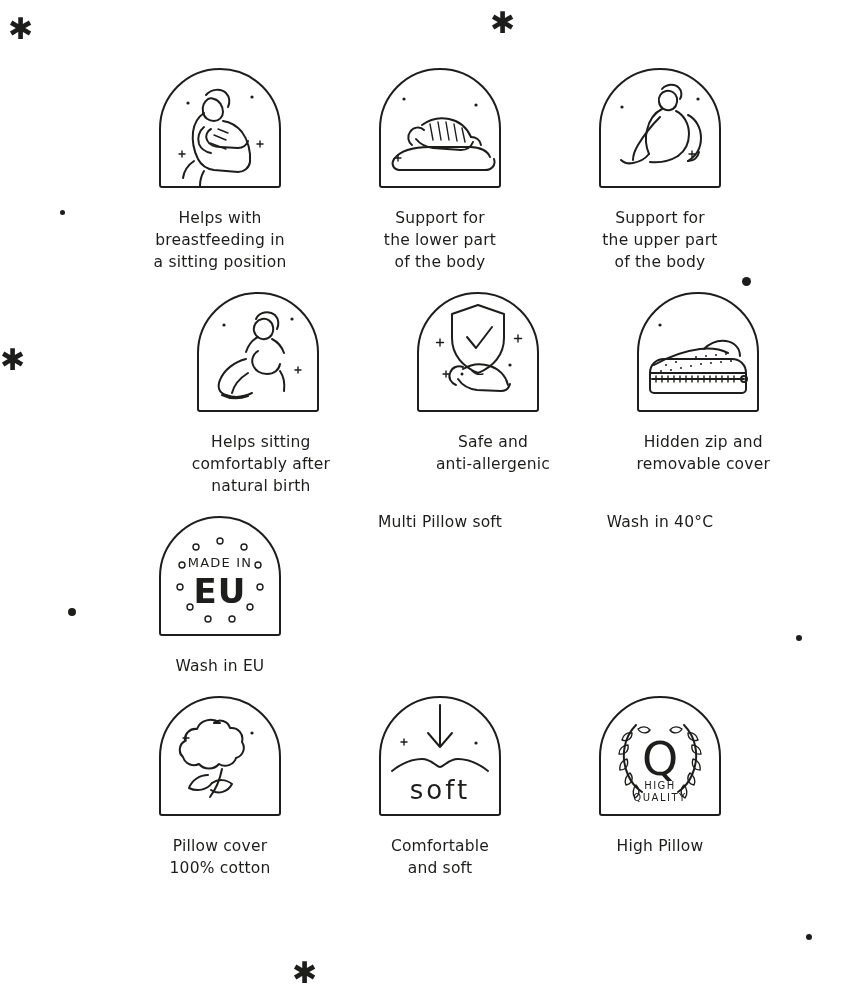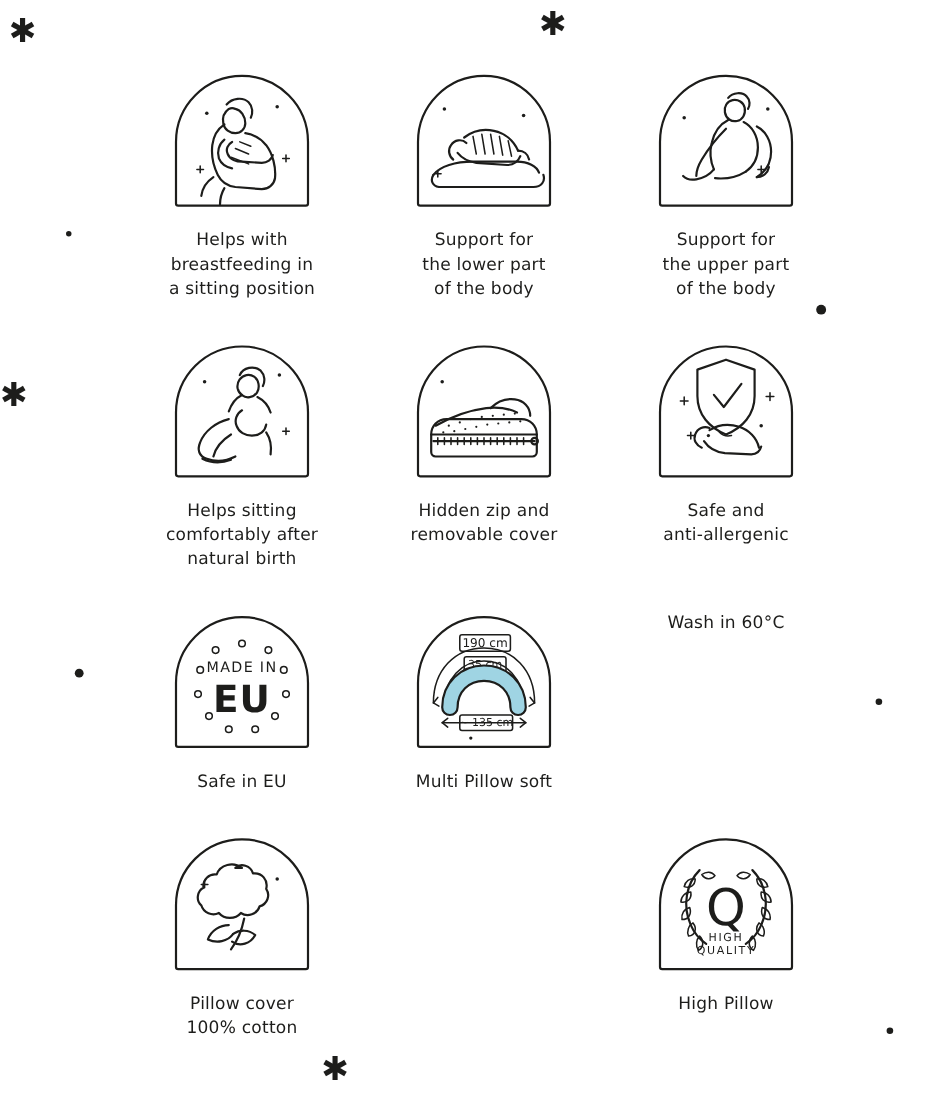--- a/index.html
+++ b/index.html
@@ -34,21 +34,20 @@
 
   
   .grid {
     position: absolute;
     left: 110px;
     top: 55px;
     width: 660px;
     display: grid;
     grid-template-columns: repeat(3, 220px);
     grid-auto-rows: auto;
-    row-gap: 22px;
   }
   .cell {
     width: 220px;
     display: flex;
     flex-direction: column;
     align-items: center;
   }
   .badge {
     width: 144px;
     height: 144px;
@@ -62,21 +61,21 @@
   .caption {
     margin-top: 8px;
     text-align: center;
     font-size: 15.5px;
     line-height: 1.42;
     letter-spacing: 0.2px;
     color: #1d1d1b;
     white-space: pre-line;
     font-family: "DejaVu Sans", sans-serif;
   }
-  .cell.r2 { margin-top: 6px; }
+  .cell.r2 { margin-top: 6px; align-items: flex-end; }
   .cell.r3 { margin-top: 6px; }
   .cell.r4 { margin-top: 6px; }
 
   
   .ink { stroke: #1d1d1b; fill: none; stroke-width: 2; stroke-linecap: round; stroke-linejoin: round; }
   .ink-thin { stroke: #1d1d1b; fill: none; stroke-width: 1.4; stroke-linecap: round; stroke-linejoin: round; }
   .fill-dark { fill: #1d1d1b; stroke: none; }
   .blue { fill: #9fd4e3; stroke: #1d1d1b; stroke-width: 2; }
   .txt-ic {
     font-family: "DejaVu Sans", sans-serif;
@@ -195,20 +194,43 @@
         <path class="ink" d="M60 80c-12 3-22 11-26 21-3 7-1 13 6 15 8 3 18 2 26-2"></path>
         <path class="ink" d="M36 116c8 4 18 4 26 1"></path>
 
         <path class="ink" d="M62 94c-8 5-14 12-16 20"></path>
         <path class="ink" d="M94 92c4 6 5 13 4 20"></path>
       </svg>
     </div>
     <div class="caption">Helps sitting
 comfortably after
 natural birth</div>
+  </div>
+
+  <div class="cell r2">
+    <div class="badge">
+      <svg viewBox="0 0 144 144">
+        <path class="ink" d="M12 74a60 60 0 0 1 120 0v56a2 2 0 0 1-2 2H14a2 2 0 0 1-2-2z"></path>
+        <path class="ink-thin" d="M34 60l0 7M30.5 63.5l7 0"></path>
+        <path class="ink-thin" d="M112 56l0 7M108.5 59.5l7 0"></path>
+        <path class="ink-thin" d="M40 92l0 6M37 95l6 0"></path>
+        <circle class="fill-dark" cx="104" cy="86" r="1.6"></circle>
+
+        <path class="ink" d="M72 26l26 9v24c0 17-11 29-26 35-15-6-26-18-26-35V35z"></path>
+        <path class="ink" d="M61 58l9 11 16-21"></path>
+
+        <path class="ink" d="M50 106c-5-2-8-7-6-12 2-6 8-8 13-6"></path>
+        <path class="ink" d="M57 90c8-5 18-6 27-3 9 3 16 10 18 19"></path>
+        <path class="ink" d="M52 100c4 6 11 10 19 11l24 1c5 0 8-3 9-7"></path>
+        <circle class="fill-dark" cx="56" cy="95" r="1.5"></circle>
+        <path class="ink-thin" d="M66 92c3 3 7 4 11 3"></path>
+      </svg>
+    </div>
+    <div class="caption">Safe and
+anti-allergenic</div>
   </div>
 
   <div class="cell r2">
     <div class="badge">
       <svg viewBox="0 0 144 144">
         <path class="ink" d="M12 74a60 60 0 0 1 120 0v56a2 2 0 0 1-2 2H14a2 2 0 0 1-2-2z"></path>
         <circle class="fill-dark" cx="34" cy="46" r="1.6"></circle>
 
         <path class="ink" d="M24 94h96v16a4 4 0 0 1-4 4H28a4 4 0 0 1-4-4z"></path>
         <path class="ink" d="M24 94c0-8 6-14 14-14h68c8 0 14 6 14 14"></path>
@@ -235,43 +257,20 @@
 
         <path class="ink" d="M26 100h92"></path>
         <path class="ink-thin" d="M30 97v6M36 97v6M42 97v6M48 97v6M54 97v6M60 97v6M66 97v6M72 97v6M78 97v6M84 97v6M90 97v6M96 97v6M102 97v6M108 97v6"></path>
         <circle class="ink" cx="118" cy="100" r="3"></circle>
       </svg>
     </div>
     <div class="caption">Hidden zip and
 removable cover</div>
   </div>
 
-  <div class="cell r2">
-    <div class="badge">
-      <svg viewBox="0 0 144 144">
-        <path class="ink" d="M12 74a60 60 0 0 1 120 0v56a2 2 0 0 1-2 2H14a2 2 0 0 1-2-2z"></path>
-        <path class="ink-thin" d="M34 60l0 7M30.5 63.5l7 0"></path>
-        <path class="ink-thin" d="M112 56l0 7M108.5 59.5l7 0"></path>
-        <path class="ink-thin" d="M40 92l0 6M37 95l6 0"></path>
-        <circle class="fill-dark" cx="104" cy="86" r="1.6"></circle>
-
-        <path class="ink" d="M72 26l26 9v24c0 17-11 29-26 35-15-6-26-18-26-35V35z"></path>
-        <path class="ink" d="M61 58l9 11 16-21"></path>
-
-        <path class="ink" d="M50 106c-5-2-8-7-6-12 2-6 8-8 13-6"></path>
-        <path class="ink" d="M57 90c8-5 18-6 27-3 9 3 16 10 18 19"></path>
-        <path class="ink" d="M52 100c4 6 11 10 19 11l24 1c5 0 8-3 9-7"></path>
-        <circle class="fill-dark" cx="56" cy="95" r="1.5"></circle>
-        <path class="ink-thin" d="M66 92c3 3 7 4 11 3"></path>
-      </svg>
-    </div>
-    <div class="caption">Safe and
-anti-allergenic</div>
-  </div>
-
   <div class="cell r3">
     <div class="badge">
       <svg viewBox="0 0 144 144">
         <path class="ink" d="M12 74a60 60 0 0 1 120 0v56a2 2 0 0 1-2 2H14a2 2 0 0 1-2-2z"></path>
 
         <g class="ink-thin">
           <circle cx="72" cy="38" r="3"></circle>
           <circle cx="96" cy="44" r="3"></circle>
           <circle cx="110" cy="62" r="3"></circle>
           <circle cx="112" cy="84" r="3"></circle>
@@ -280,51 +279,29 @@
           <circle cx="60" cy="116" r="3"></circle>
           <circle cx="42" cy="104" r="3"></circle>
           <circle cx="32" cy="84" r="3"></circle>
           <circle cx="34" cy="62" r="3"></circle>
           <circle cx="48" cy="44" r="3"></circle>
         </g>
         <text class="txt-ic" x="72" y="64" text-anchor="middle" font-size="13" letter-spacing="1.2">MADE IN</text>
         <text class="txt-ic" x="72" y="100" text-anchor="middle" font-size="34" font-weight="bold" letter-spacing="1">EU</text>
       </svg>
     </div>
-    <div class="caption">Safe in EU</div>
+    <div class="caption">Wash in EU</div>
   </div>
 
   <div class="cell r3">
-    <div class="badge">
-      <svg viewBox="0 0 144 144">
-        <path class="ink" d="M12 74a60 60 0 0 1 120 0v56a2 2 0 0 1-2 2H14a2 2 0 0 1-2-2z"></path>
-
-        <path class="ink-thin" d="M26 92c0-30 20-50 46-50s46 20 46 50"></path>
-        <path class="ink-thin" d="M26 92l4-5M26 92l5 3M118 92l-4-5M118 92l-5 3"></path>
-        <rect x="50" y="30" width="46" height="15" rx="2" class="ink-thin" fill="#ffffff"></rect>
-        <text class="txt-ic" x="73" y="41" text-anchor="middle" font-size="11">190 cm</text>
-
-        <path class="ink-thin" d="M36 94c0-24 16-40 36-40s36 16 36 40"></path>
-        <rect x="54" y="50" width="38" height="14" rx="2" class="ink-thin" fill="#ffffff"></rect>
-        <text class="txt-ic" x="73" y="60" text-anchor="middle" font-size="10">35 cm</text>
-
-        <path class="blue" d="M34 96c0-22 17-38 38-38s38 16 38 38c0 4-3 7-7 7-4 0-7-3-7-7 0-14-10-24-24-24s-24 10-24 24c0 4-3 7-7 7-4 0-7-3-7-7z"></path>
-
-        <path class="ink-thin" d="M34 110h76"></path>
-        <path class="ink-thin" d="M34 110l5-4M34 110l5 4M110 110l-5-4M110 110l-5 4"></path>
-        <rect x="50" y="103" width="48" height="14" rx="2" class="ink-thin" fill="#ffffff"></rect>
-        <text class="txt-ic" x="74" y="113" text-anchor="middle" font-size="10">~ 135 cm</text>
-        <circle class="fill-dark" cx="60" cy="124" r="1.5"></circle>
-      </svg>
-    </div>
     <div class="caption">Multi Pillow soft</div>
   </div>
 
   <div class="cell r3">
-    <div class="caption">Wash in 60°C</div>
+    <div class="caption">Wash in 40°C</div>
   </div>
 
   <div class="cell r4">
     <div class="badge">
       <svg viewBox="0 0 144 144">
         <path class="ink" d="M12 74a60 60 0 0 1 120 0v56a2 2 0 0 1-2 2H14a2 2 0 0 1-2-2z"></path>
         <circle class="fill-dark" cx="104" cy="50" r="1.6"></circle>
         <path class="ink-thin" d="M38 52l0 6M35 55l6 0"></path>
 
         <path class="ink" d="M72 40c-8-6-20-3-23 6-7-1-13 5-12 12-6 3-7 12-2 16 2 7 10 10 16 7 5 6 15 6 20 0 6 4 15 1 17-6 7-2 10-10 6-16 2-8-4-15-12-14-2-7-11-10-16-5z"></path>
@@ -332,20 +309,36 @@
         <path class="ink" d="M60 92c-8 0-16 5-19 13 8 4 18 2 23-5"></path>
         <path class="ink" d="M64 100c6-4 14-4 20 1-4 8-14 11-21 6"></path>
         <path class="ink" d="M74 86c-2 10-6 20-12 28"></path>
       </svg>
     </div>
     <div class="caption">Pillow cover
 100% cotton</div>
   </div>
 
   <div class="cell r4">
+    <div class="badge">
+      <svg viewBox="0 0 144 144">
+        <path class="ink" d="M12 74a60 60 0 0 1 120 0v56a2 2 0 0 1-2 2H14a2 2 0 0 1-2-2z"></path>
+        <path class="ink-thin" d="M36 56l0 6M33 59l6 0"></path>
+        <circle class="fill-dark" cx="108" cy="60" r="1.6"></circle>
+
+        <path class="ink" d="M72 22v40"></path>
+        <path class="ink" d="M60 50l12 14 12-14"></path>
+
+        <path class="ink" d="M24 88c10-8 20-12 30-12 10 0 14 8 18 8s8-8 18-8c10 0 20 4 30 12"></path>
+
+        <text class="txt-ic" x="72" y="116" text-anchor="middle" font-size="26" letter-spacing="3">soft</text>
+      </svg>
+    </div>
+    <div class="caption">Comfortable
+and soft</div>
   </div>
 
   <div class="cell r4">
     <div class="badge">
       <svg viewBox="0 0 144 144">
         <path class="ink" d="M12 74a60 60 0 0 1 120 0v56a2 2 0 0 1-2 2H14a2 2 0 0 1-2-2z"></path>
 
         <path class="ink" d="M48 42c-12 12-16 32-8 50 3 7 8 13 14 17"></path>
         <g class="ink-thin">
           <path d="M44 50c-5-1-9 2-10 7 5 2 10-1 10-7z"></path>

